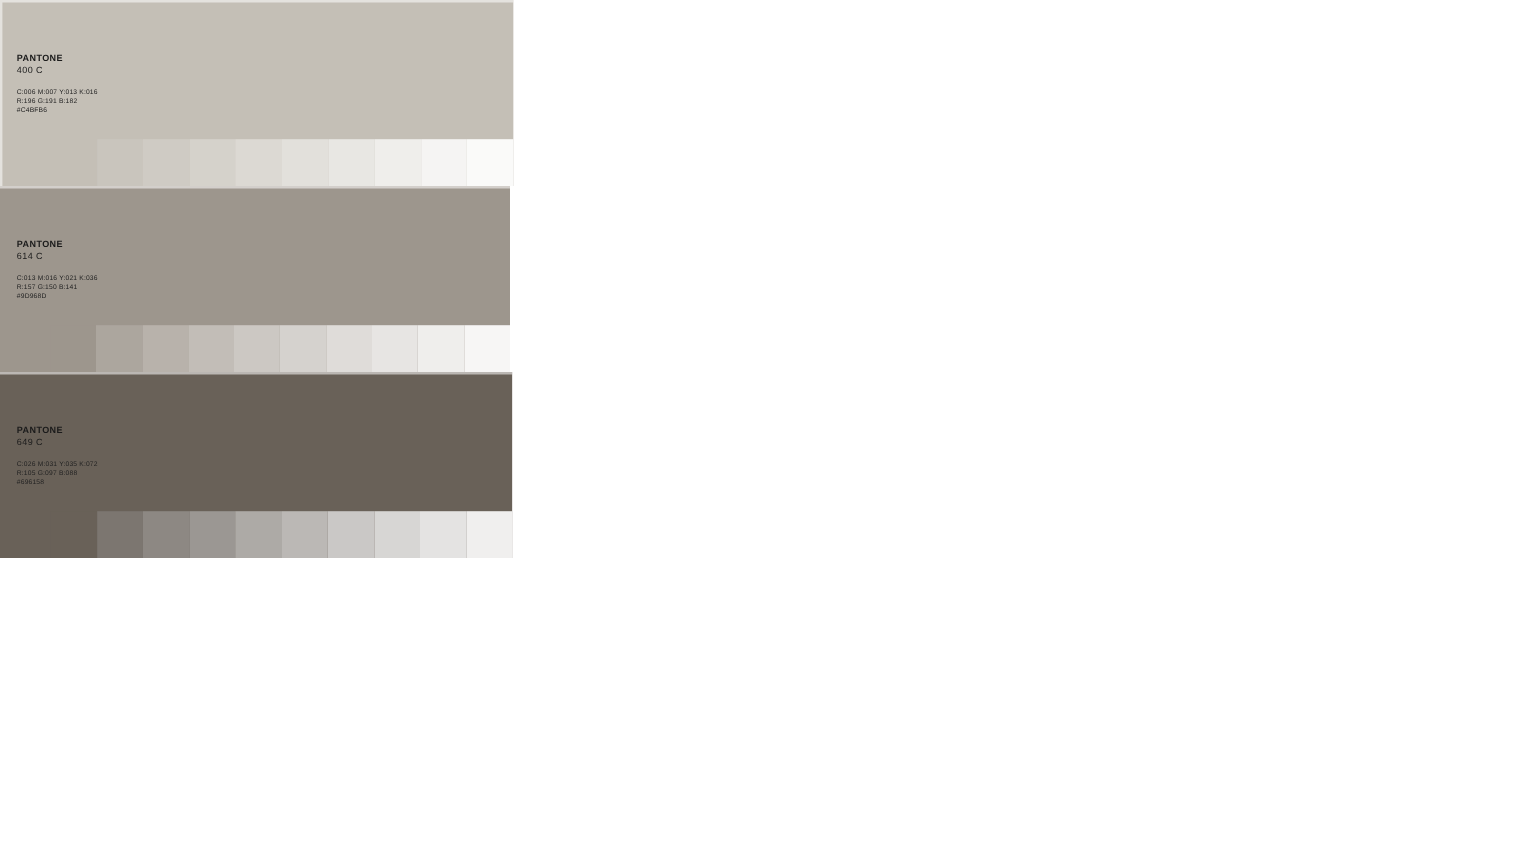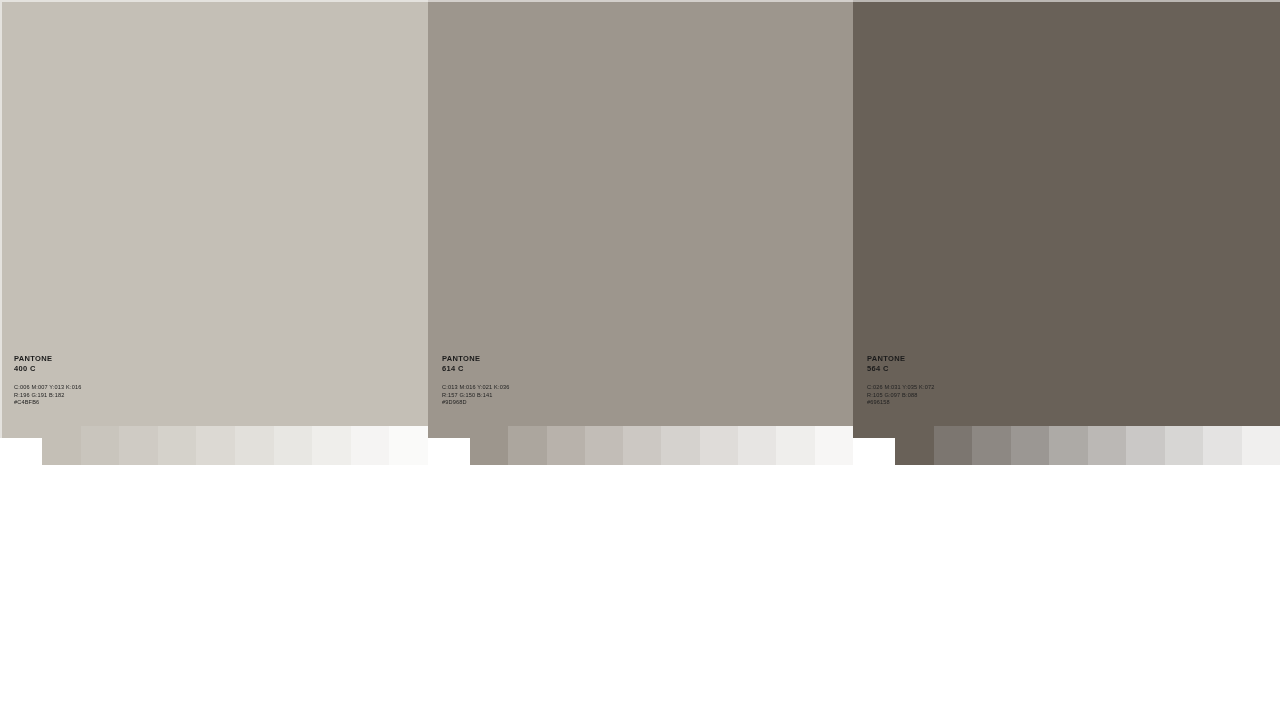--- a/index.html
+++ b/index.html
@@ -14,20 +14,21 @@
     overflow: hidden;
   }
 
   #swatch-board {
     position: absolute;
     left: 0;
     top: 0;
     width: 1280px;
     height: 465px;
     display: flex;
+    flex-direction: column;
     background: #ffffff;
   }
 
   .swatch-card {
     position: relative;
     height: 465px;
     box-sizing: border-box;
     overflow: hidden;
   }
   .swatch-card.card-1 { width: 428px; }
@@ -58,21 +59,21 @@
   .brand-line {
     font-size: 7.5px;
     font-weight: bold;
     letter-spacing: 0.35px;
     line-height: 9.5px;
     margin: 0;
     text-transform: uppercase;
   }
   .code-line {
     font-size: 7.5px;
-    font-weight: bold;
+    font-weight: normal;
     letter-spacing: 0.35px;
     line-height: 9.5px;
     margin: 0 0 11px 0;
   }
   .value-line {
     font-size: 5.6px;
     font-weight: normal;
     letter-spacing: 0.15px;
     line-height: 7.6px;
     margin: 0;
@@ -143,21 +144,21 @@
         <div class="tint-swatch" style="background: rgb(231, 229, 227);"></div>
         <div class="tint-swatch" style="background: rgb(239, 238, 236);"></div>
         <div class="tint-swatch" style="background: rgb(247, 246, 245);"></div>
       </div>
   </div>
 
   <div class="swatch-card card-3">
     <div class="color-field" style="background: rgb(105, 97, 88);"></div>
     <div class="info-block">
       <p class="brand-line">PANTONE</p>
-      <p class="code-line">564 C</p>
+      <p class="code-line">649 C</p>
       <p class="value-line">C:026 M:031 Y:035 K:072</p>
       <p class="value-line">R:105 G:097 B:088</p>
       <p class="value-line">#696158</p>
     </div>
     <div class="tint-strip">
         <div class="tint-swatch" style="background: rgb(105, 97, 88);"></div>
         <div class="tint-swatch" style="background: rgb(124, 118, 112);"></div>
         <div class="tint-swatch" style="background: rgb(141, 136, 131);"></div>
         <div class="tint-swatch" style="background: rgb(155, 151, 147);"></div>
         <div class="tint-swatch" style="background: rgb(173, 170, 166);"></div>

